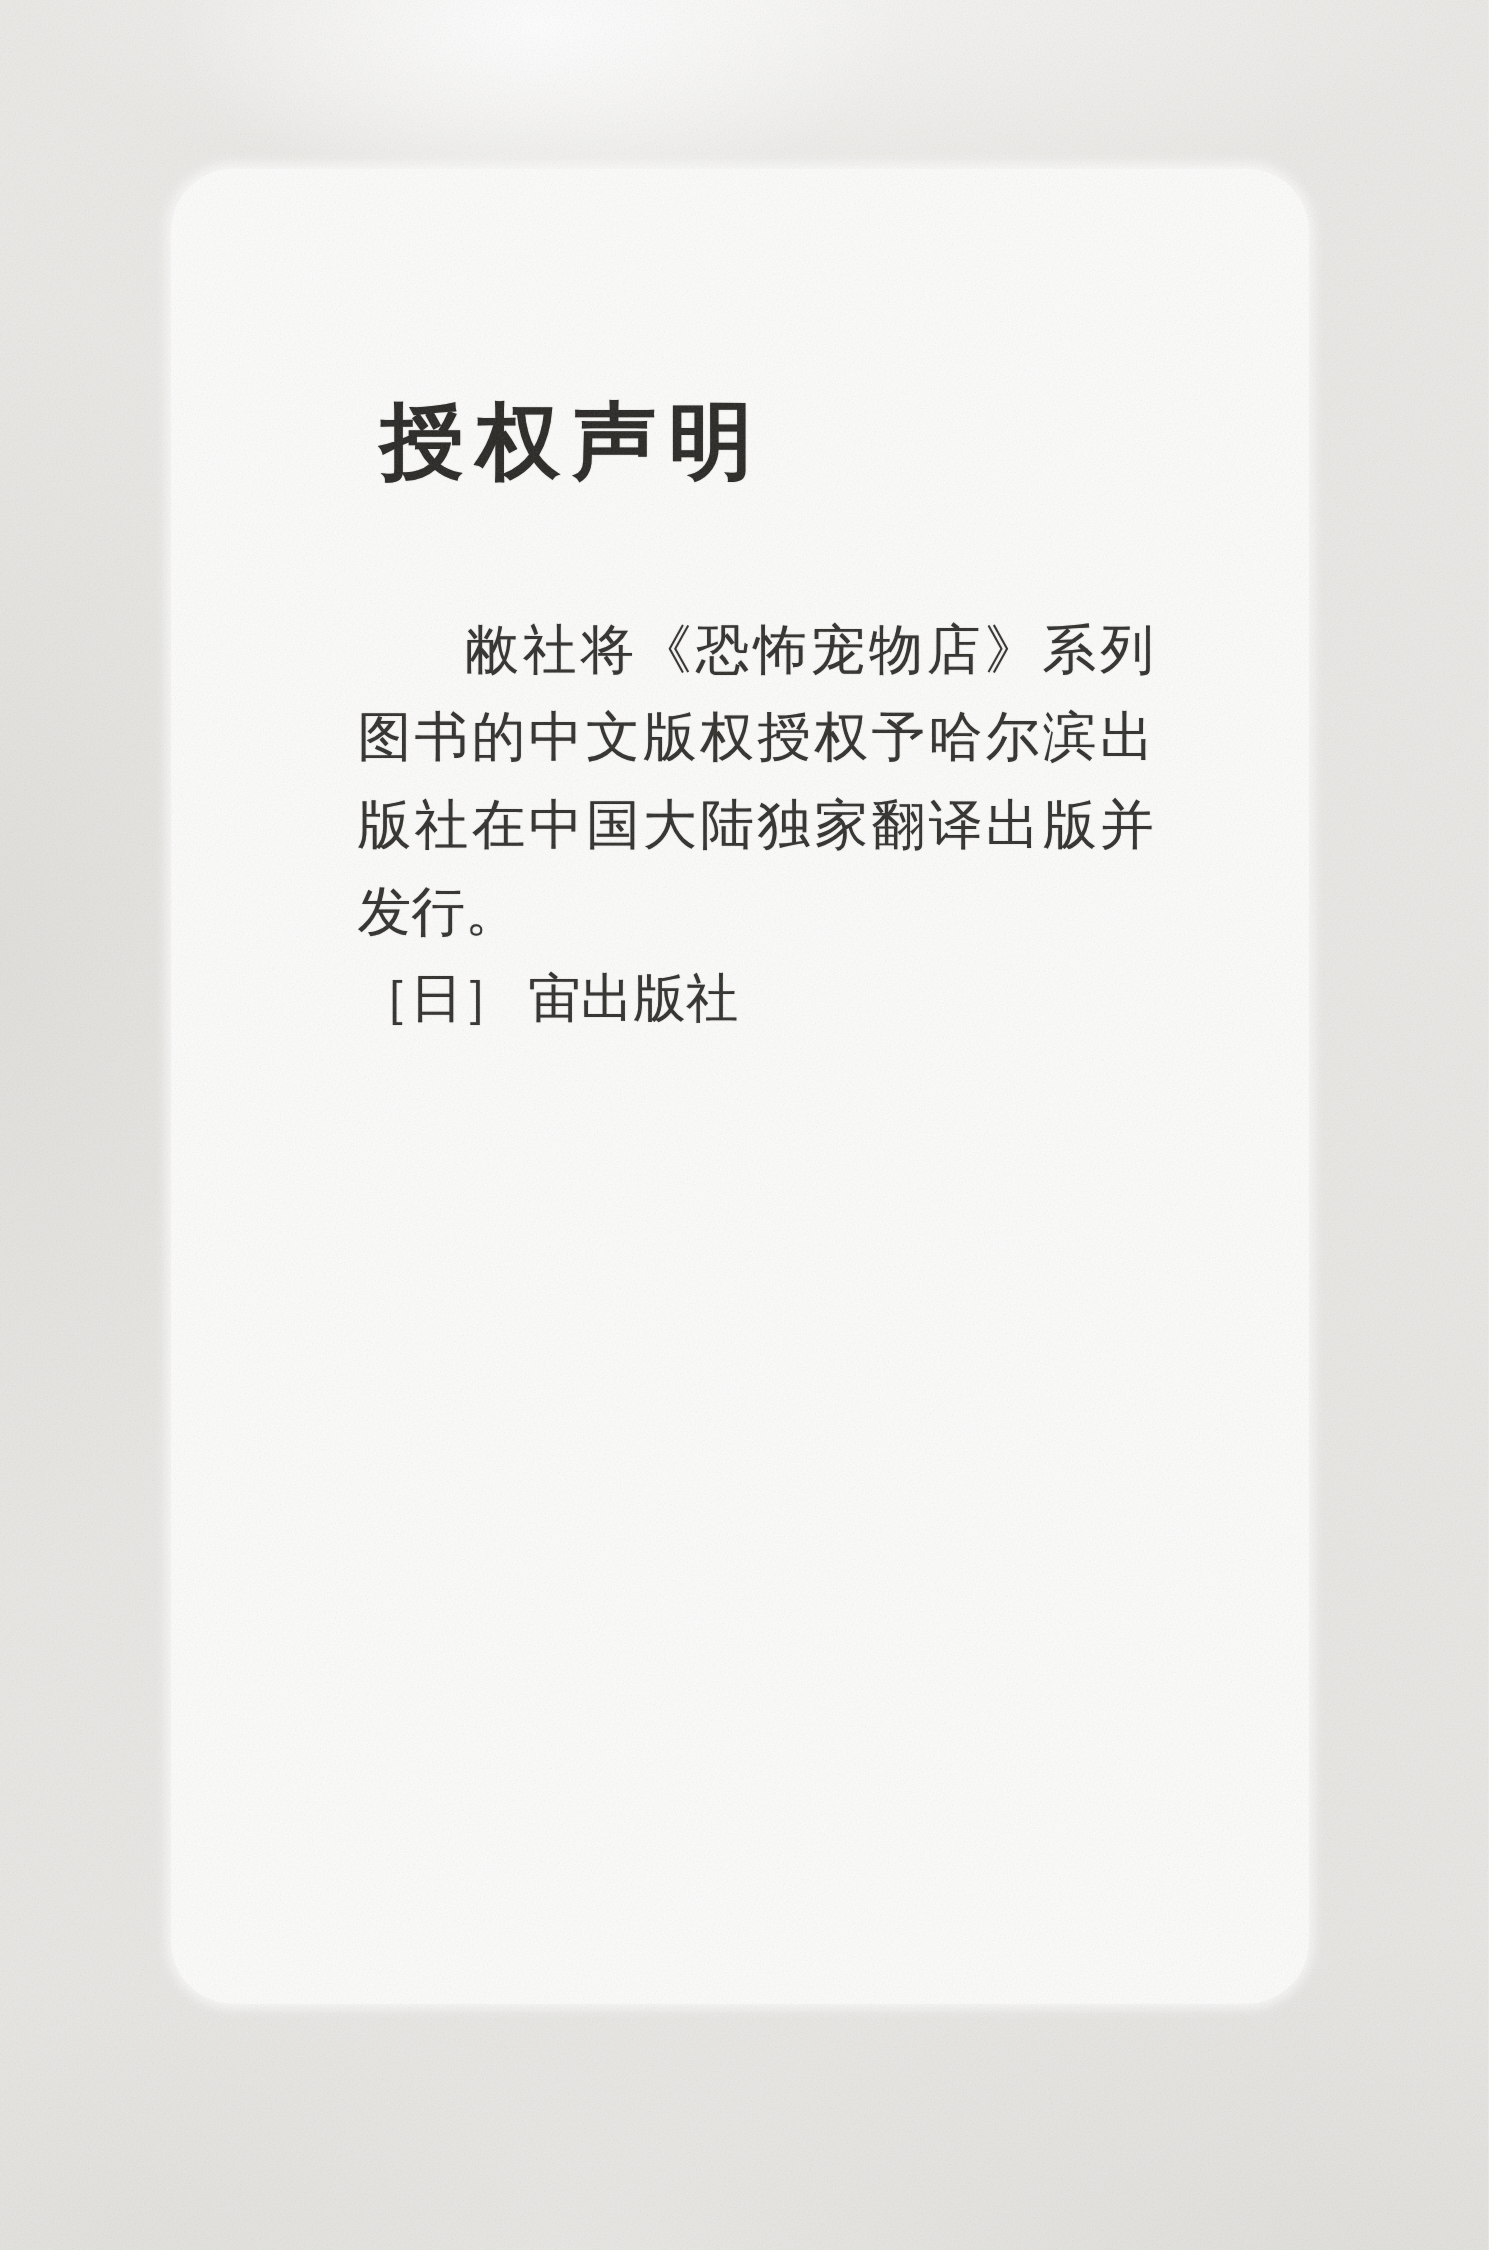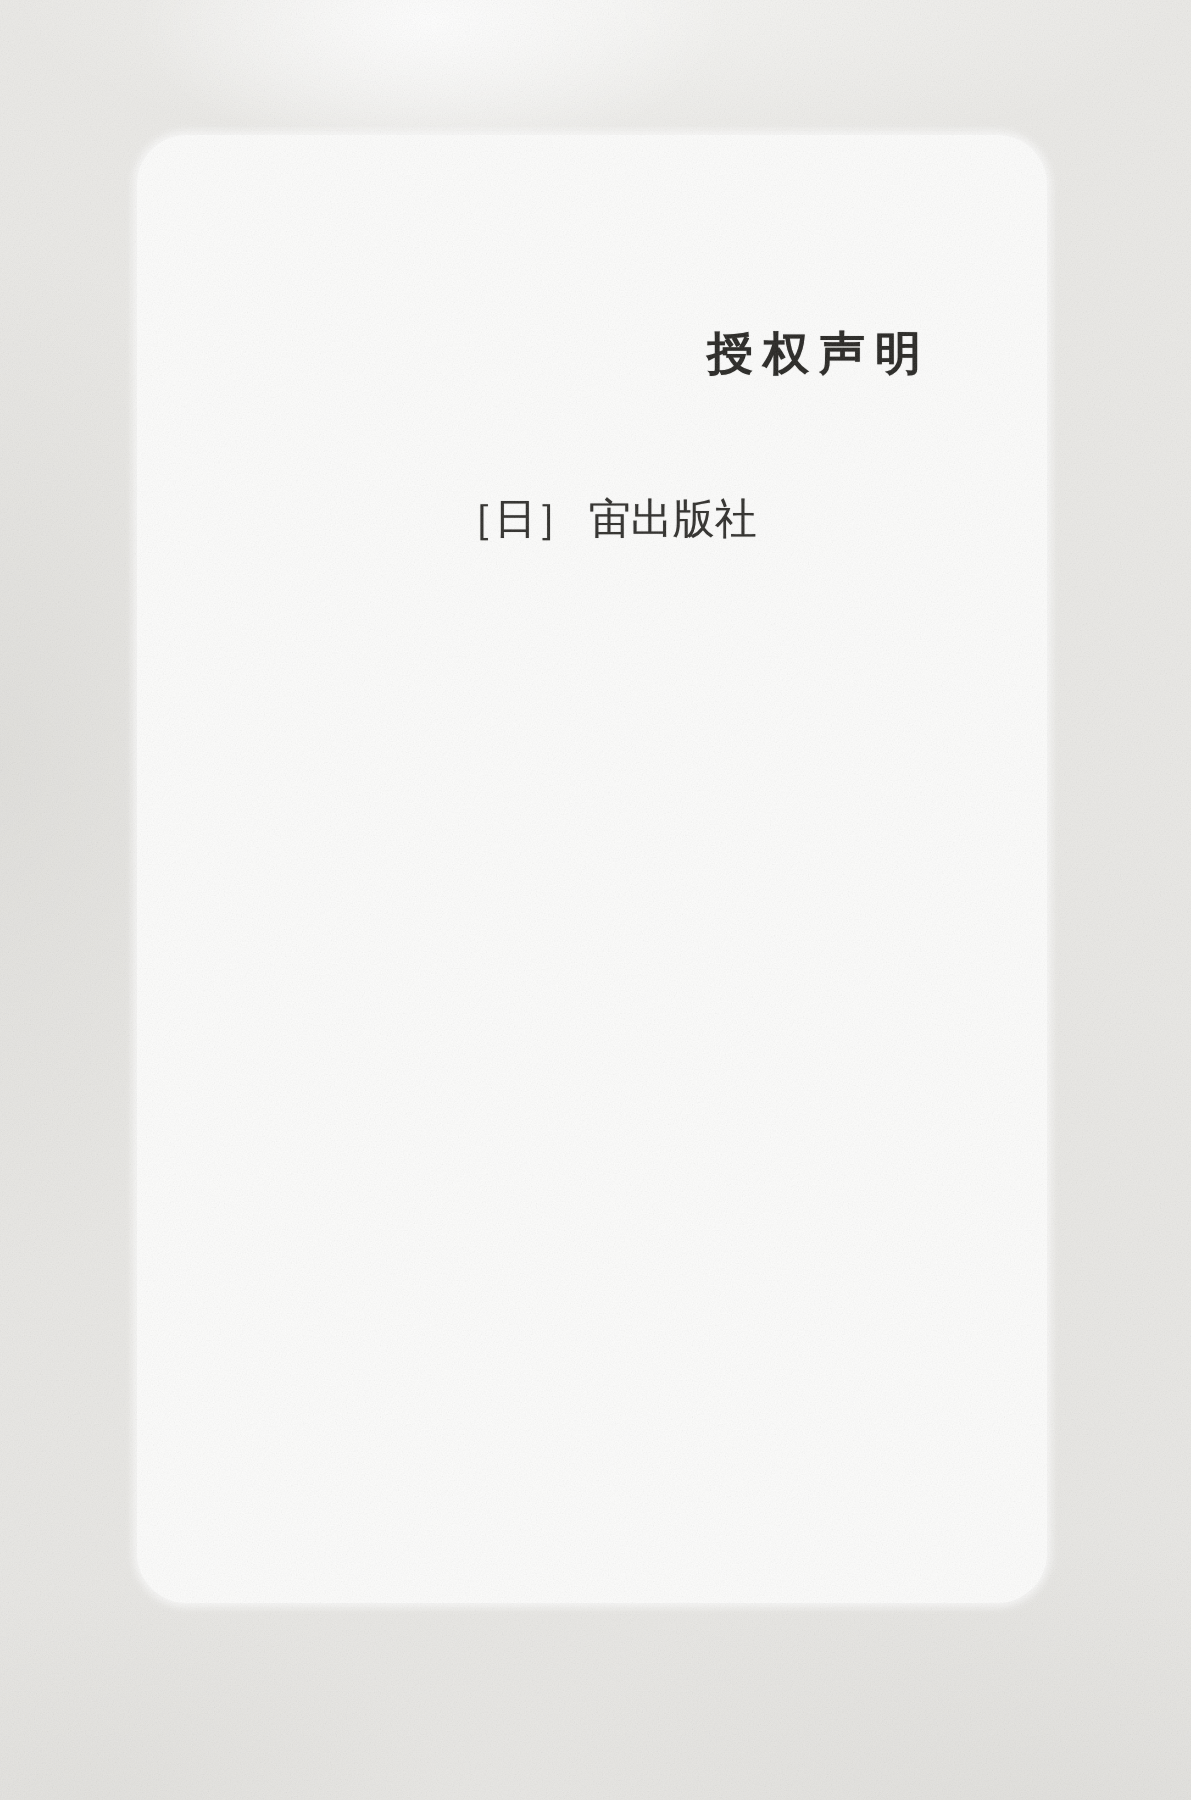--- a/index.html
+++ b/index.html
@@ -35,45 +35,45 @@
     box-shadow: 0 0 9px 4px rgba(252,252,251,0.85);
   }
   .content {
     position: absolute;
     left: 149px; top: 0;
     width: 637px;
   }
   .title {
     margin: 187px 0 0 0;
     position: relative; left: 8px;
-    font-size: 46px;
+    font-size: 67px;
     line-height: 64px;
     font-weight: bold;
     letter-spacing: 10px;
     text-indent: 10px; 
-    text-align: right;
+    text-align: left;
     color: #262522;
     text-shadow: 0 0 1px rgba(38,37,34,0.45);
     white-space: nowrap;
   }
   .body {
     margin-top: 100px;
     font-size: 43px;
     line-height: 70px;
     text-align: justify;
     text-justify: inter-character;
     color: #2e2d2a;
     text-shadow: 0 0 1px rgba(46,45,42,0.40);
   }
   .body p { margin: 0; text-indent: 2em; }
   .sign {
     margin-top: 1px;
     font-size: 42px;
     line-height: 66px;
-    text-align: center;
+    text-align: left;
     color: #2e2d2a;
     text-shadow: 0 0 1px rgba(46,45,42,0.40);
   }
   .date {
     font-size: 40px;
     line-height: 58px;
     text-align: right;
     padding-right: 94px;
     color: #2e2d2a;
     text-shadow: 0 0 1px rgba(46,45,42,0.40);
@@ -90,20 +90,21 @@
 </head>
 <body>
 
 <div class="page">
   <div class="bg"></div>
 
   <div class="card">
     <div class="content">
       <h1 class="title">授权声明</h1>
       <div class="body">
+        <p class="para">敝社将《恐怖宠物店》系列图书的中文版权授权予哈尔滨出版社在中国大陆独家翻译出版并发行。</p>
       </div>
       <div class="sign">［日］ 宙出版社</div>
     </div>
   </div>
 
   <svg class="grain" xmlns="http://www.w3.org/2000/svg" width="1191" height="1800">
     <filter id="grainf" x="0" y="0" width="100%" height="100%">
       <feTurbulence type="fractalNoise" baseFrequency="0.82" numOctaves="2" stitchTiles="stitch" result="n"></feTurbulence>
       <feColorMatrix in="n" type="saturate" values="0"></feColorMatrix>
       <feComponentTransfer>

